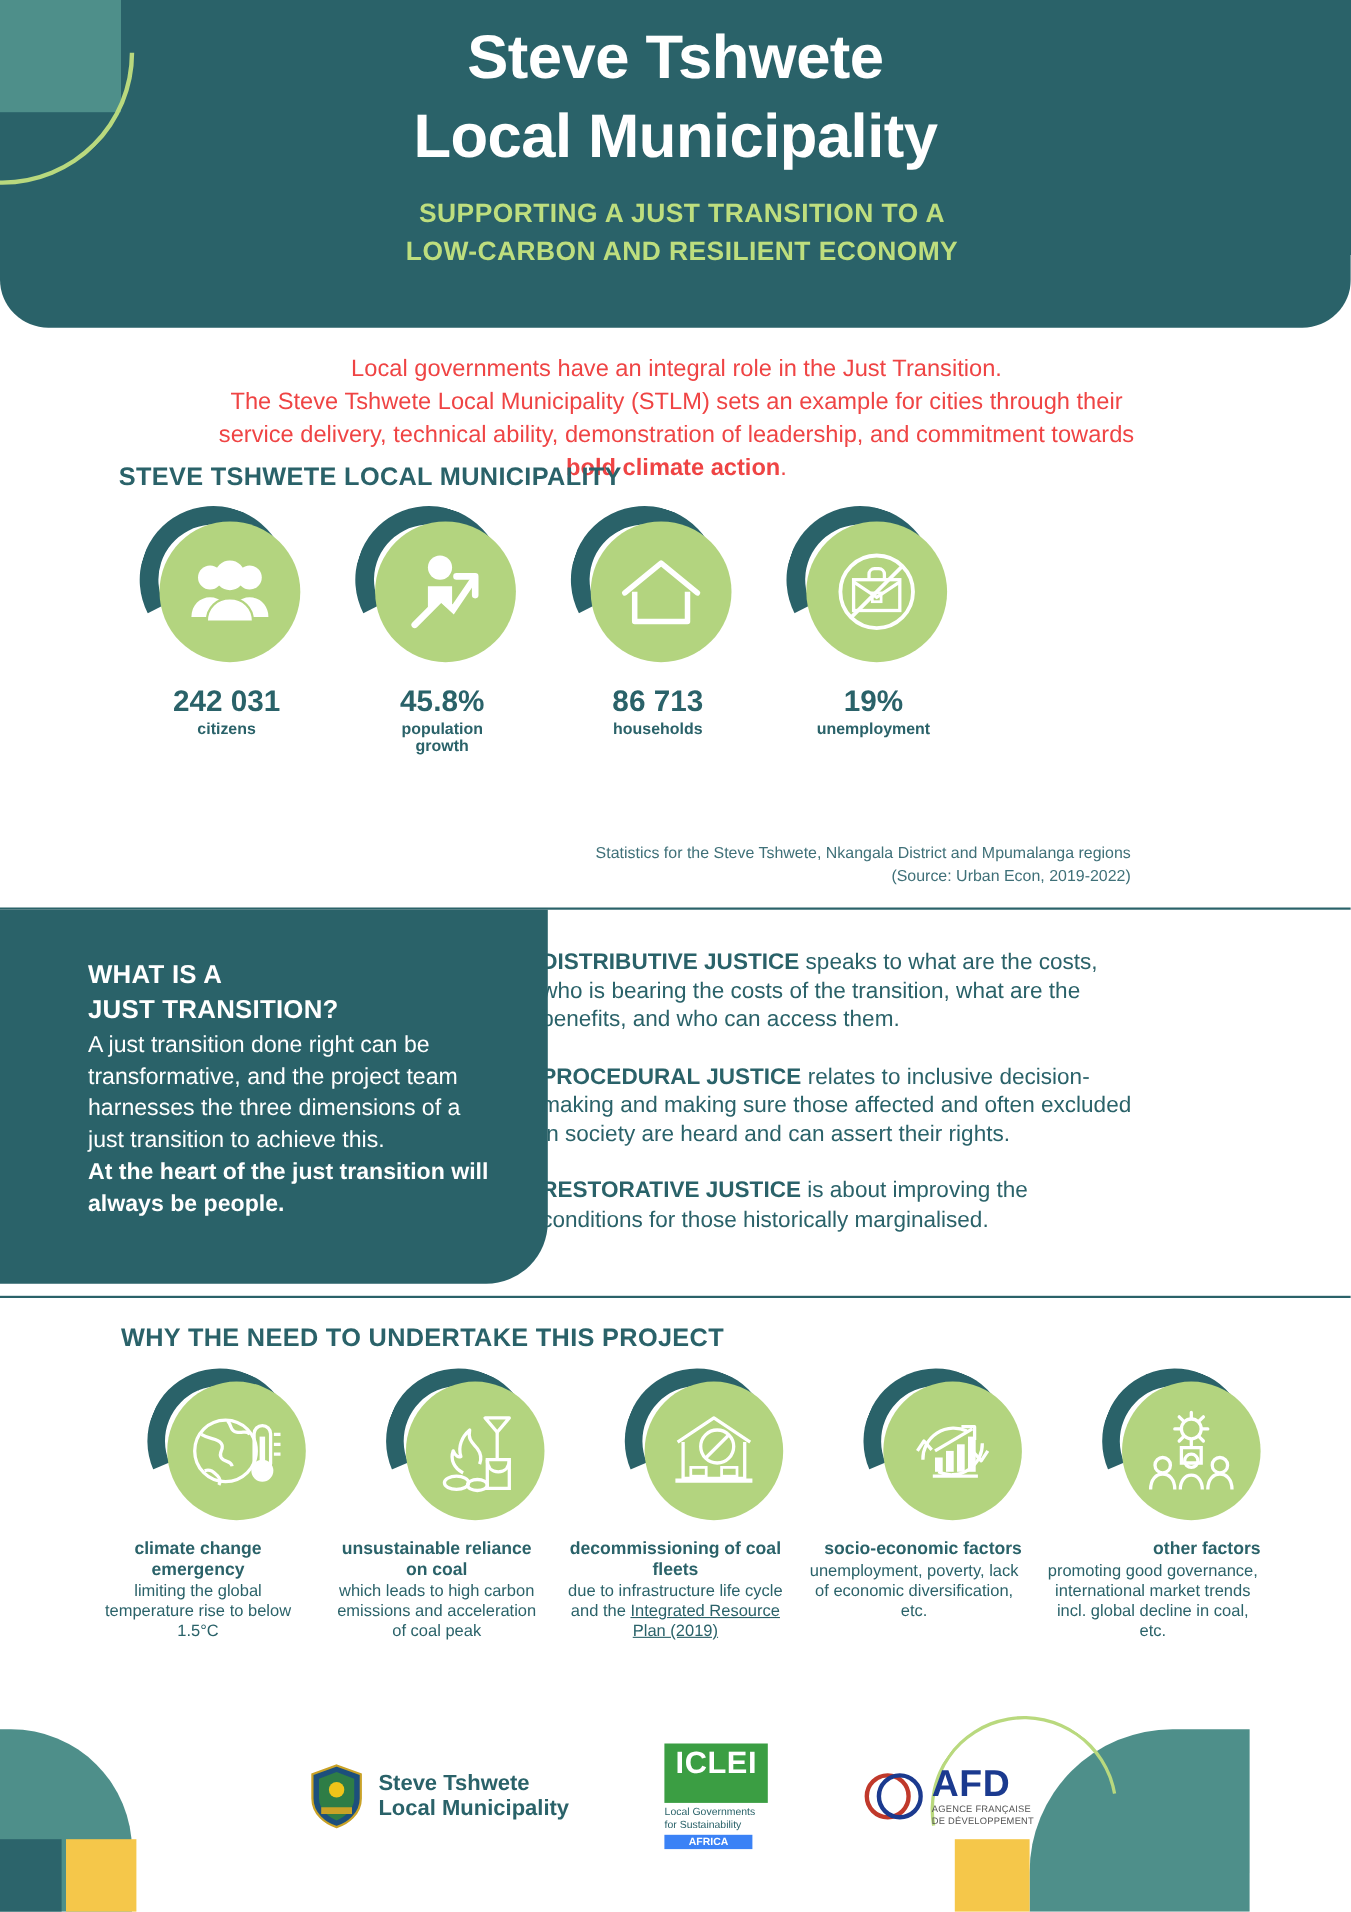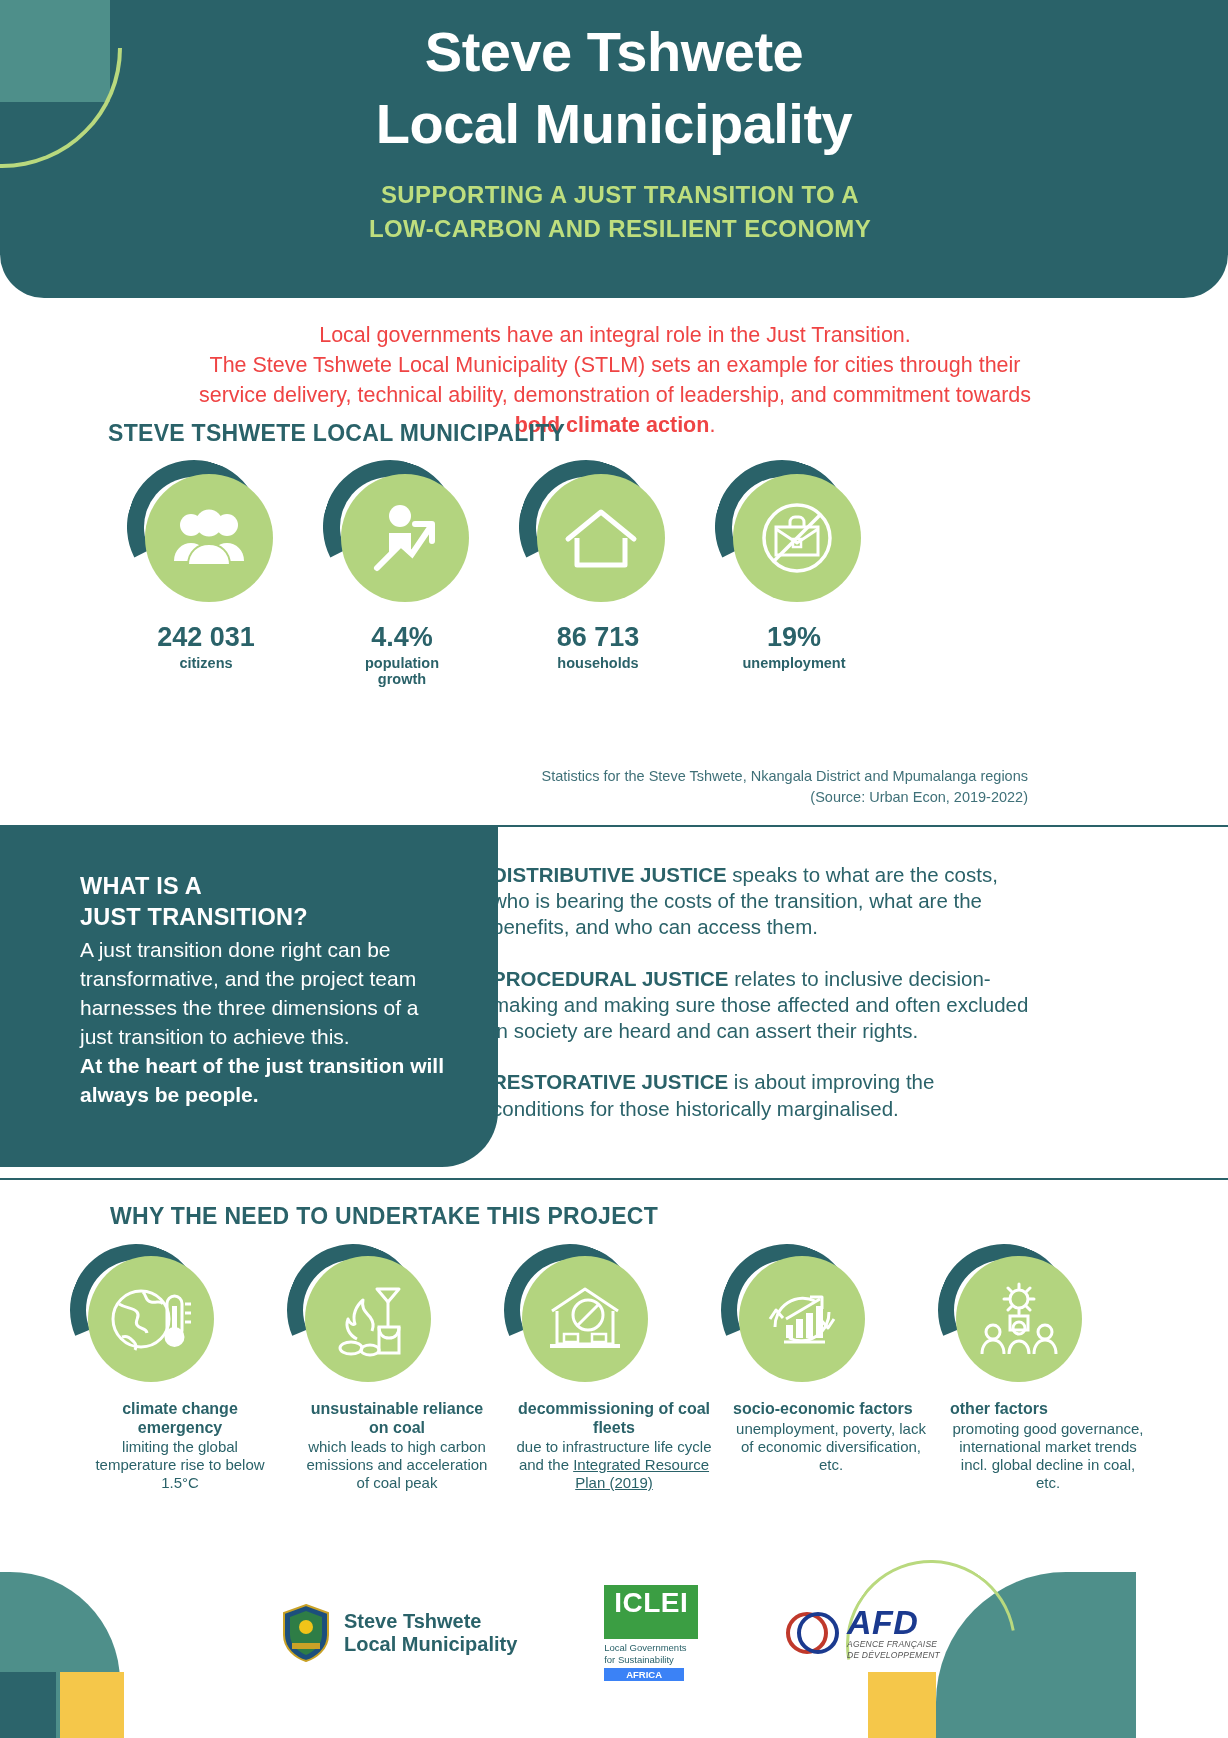--- a/index.html
+++ b/index.html
@@ -94,21 +94,21 @@
   
   .why-rule { position: absolute; left: 0; top: 1178px; width: 1228px; height: 2px; background: #2a6269; }
   .why-head {
     position: absolute; left: 110px; top: 1203px;
     color: #2a6269; font-size: 23px; font-weight: bold; letter-spacing: 0.3px;
   }
   .why-row {
     position: absolute; left: 82px; top: 1250px; width: 1064px;
     display: flex; justify-content: space-between;
   }
-  .why-item { width: 196px; display: flex; flex-direction: column; align-items: flex-start; }
+  .why-item { width: 196px; display: flex; flex-direction: column; align-items: flex-end; }
   .why-badge { position: relative; width: 132px; height: 132px; }
   .why-badge .arc {
     position: absolute; left: -12px; top: -6px; width: 132px; height: 132px;
     border: 16px solid #2a6269; border-radius: 50%;
     border-right-color: transparent; border-bottom-color: transparent;
     transform: rotate(22deg);
   }
   .why-badge .disc {
     position: absolute; left: 6px; top: 6px; width: 126px; height: 126px;
     border-radius: 50%; background: #b3d47f;
@@ -144,21 +144,21 @@
     display: flex; align-items: center; justify-content: space-between;
   }
   .logo-stlm { display: flex; align-items: center; gap: 12px; }
   .logo-stlm-txt { color: #2a6269; font-size: 20px; font-weight: bold; line-height: 1.16; }
   .logo-iclei { display: flex; flex-direction: column; align-items: flex-start; }
   .iclei-box { background: #3b9e43; color: #fff; font-size: 28px; font-weight: bold;
                padding: 2px 10px 20px 10px; letter-spacing: 0.5px; }
   .iclei-sub { color: #2a6269; font-size: 9.5px; line-height: 1.18; margin-top: 3px; }
   .iclei-africa { background: #3b82f6; color: #fff; font-size: 9.5px; font-weight: bold;
                   padding: 1px 22px; margin-top: 3px; display: inline-block; }
-  .logo-afd { display: flex; align-items: center; gap: 8px; font-style: italic; }
+  .logo-afd { display: flex; align-items: center; gap: 8px; }
   .afd-txt { color: #1b3a8f; font-size: 34px; font-weight: bold; letter-spacing: 0.5px; line-height: 1; }
   .afd-sub { color: #555; font-size: 8.5px; line-height: 1.25; letter-spacing: 0.2px; }
 </style>
 </head>
 <body>
 
 <div class="page">
 
   <div class="header">
     <div class="hdr-sq"></div>
@@ -207,21 +207,21 @@
         <div class="arc"></div>
         <div class="disc">
           <svg width="72" height="72" viewBox="0 0 72 72">
             <circle cx="31" cy="14" r="11" fill="#fff"></circle>
             <path d="M20 31h22v23l-11-9-11 9z" fill="#fff"></path>
             <path d="M8 66 L32 42 L43 52 L60 27" stroke="#fff" stroke-width="6" fill="none" stroke-linecap="round"></path>
             <path d="M46 22h17v17" stroke="#fff" stroke-width="6" fill="none" stroke-linecap="round" stroke-linejoin="round"></path>
           </svg>
         </div>
       </div>
-      <div class="stat-val">4.4%</div>
+      <div class="stat-val">45.8%</div>
       <div class="stat-lbl" style="white-space:pre-line">population
 growth</div>
     </div>
 
     <div class="stat">
       <div class="stat-badge">
         <div class="arc"></div>
         <div class="disc">
           <svg width="74" height="62" viewBox="0 0 74 62">
             <path d="M4 32 L37 5 L70 32" stroke="#fff" stroke-width="5" fill="none" stroke-linecap="round" stroke-linejoin="round"></path>

